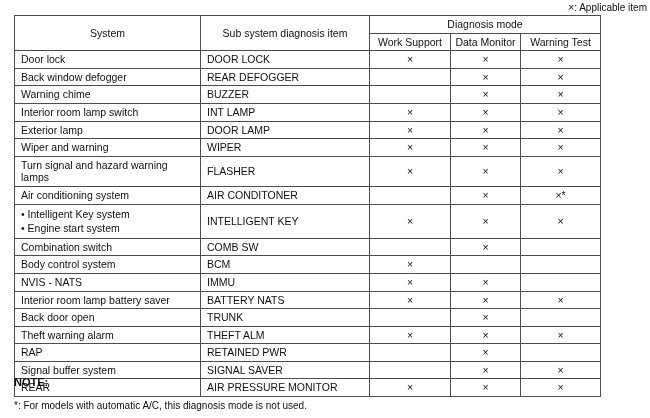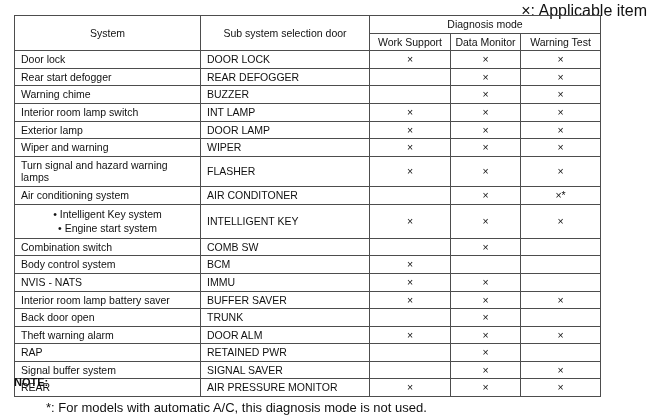--- a/index.html
+++ b/index.html
@@ -7,83 +7,83 @@
   body {
     width: 650px; height: 418px;
     background: #ffffff;
     font-family: "Liberation Sans", "DejaVu Sans", sans-serif;
     color: #111111;
   }
   .page { position: relative; width: 650px; height: 418px; overflow: hidden; background:#fff; }
 
   .legend {
     position: absolute; top: 2px; right: 3px;
-    font-size: 16px; color: #111;
+    font-size: 10px; color: #111;
   }
 
   table.diag {
     position: absolute; top: 15px; left: 14px;
     width: 586px;
     border-collapse: collapse; table-layout: fixed;
     font-size: 10.5px; color: #111;
   }
   .diag th, .diag td {
     border: 1px solid #4d4d4d;
     font-weight: normal;
     line-height: 1.2;
     overflow: hidden;
   }
   .diag th { text-align: center; padding: 2px 3px; height: 16px; }
   .diag td { padding: 2px 6px; height: 17px; }
   .diag td.sys  { text-align: left; }
   .diag td.sub  { text-align: left; }
   .diag td.mark { text-align: center; padding: 2px 2px; }
-  .diag td.sys div { padding: 1px 0; text-align: center; }
+  .diag td.sys div { padding: 1px 0; }
 
   .note { position: absolute; left: 14px; top: 376px; font-size: 10.5px; color:#111; }
   .note-label { font-weight: bold; font-size: 11px; margin-bottom: 12px; }
-  .note-text  { font-size: 13px; margin-left: 32px; }
+  .note-text  { font-size: 10px; }
 </style>
 </head>
 <body>
 
 <div class="page">
 
   <div class="legend">×: Applicable item</div>
 
   <table class="diag">
     <colgroup>
       <col style="width:186px">
       <col style="width:169px">
       <col style="width:81px">
       <col style="width:70px">
       <col style="width:80px">
     </colgroup>
     <thead>
       <tr>
         <th rowspan="2">System</th>
-        <th rowspan="2">Sub system selection door</th>
+        <th rowspan="2">Sub system diagnosis item</th>
         <th colspan="3">Diagnosis mode</th>
       </tr>
       <tr>
         <th>Work Support</th>
         <th>Data Monitor</th>
         <th>Warning Test</th>
       </tr>
     </thead>
     <tbody>
         <tr>
           <td class="sys">Door lock</td>
           <td class="sub">DOOR LOCK</td>
           <td class="mark">×</td>
           <td class="mark">×</td>
           <td class="mark">×</td>
         </tr>
         <tr>
-          <td class="sys">Rear start defogger</td>
+          <td class="sys">Back window defogger</td>
           <td class="sub">REAR DEFOGGER</td>
           <td class="mark"></td>
           <td class="mark">×</td>
           <td class="mark">×</td>
         </tr>
         <tr>
           <td class="sys">Warning chime</td>
           <td class="sub">BUZZER</td>
           <td class="mark"></td>
           <td class="mark">×</td>
@@ -150,35 +150,35 @@
         </tr>
         <tr>
           <td class="sys">NVIS - NATS</td>
           <td class="sub">IMMU</td>
           <td class="mark">×</td>
           <td class="mark">×</td>
           <td class="mark"></td>
         </tr>
         <tr>
           <td class="sys">Interior room lamp battery saver</td>
-          <td class="sub">BUFFER SAVER</td>
+          <td class="sub">BATTERY NATS</td>
           <td class="mark">×</td>
           <td class="mark">×</td>
           <td class="mark">×</td>
         </tr>
         <tr>
           <td class="sys">Back door open</td>
           <td class="sub">TRUNK</td>
           <td class="mark"></td>
           <td class="mark">×</td>
           <td class="mark"></td>
         </tr>
         <tr>
           <td class="sys">Theft warning alarm</td>
-          <td class="sub">DOOR ALM</td>
+          <td class="sub">THEFT ALM</td>
           <td class="mark">×</td>
           <td class="mark">×</td>
           <td class="mark">×</td>
         </tr>
         <tr>
           <td class="sys">RAP</td>
           <td class="sub">RETAINED PWR</td>
           <td class="mark"></td>
           <td class="mark">×</td>
           <td class="mark"></td>

